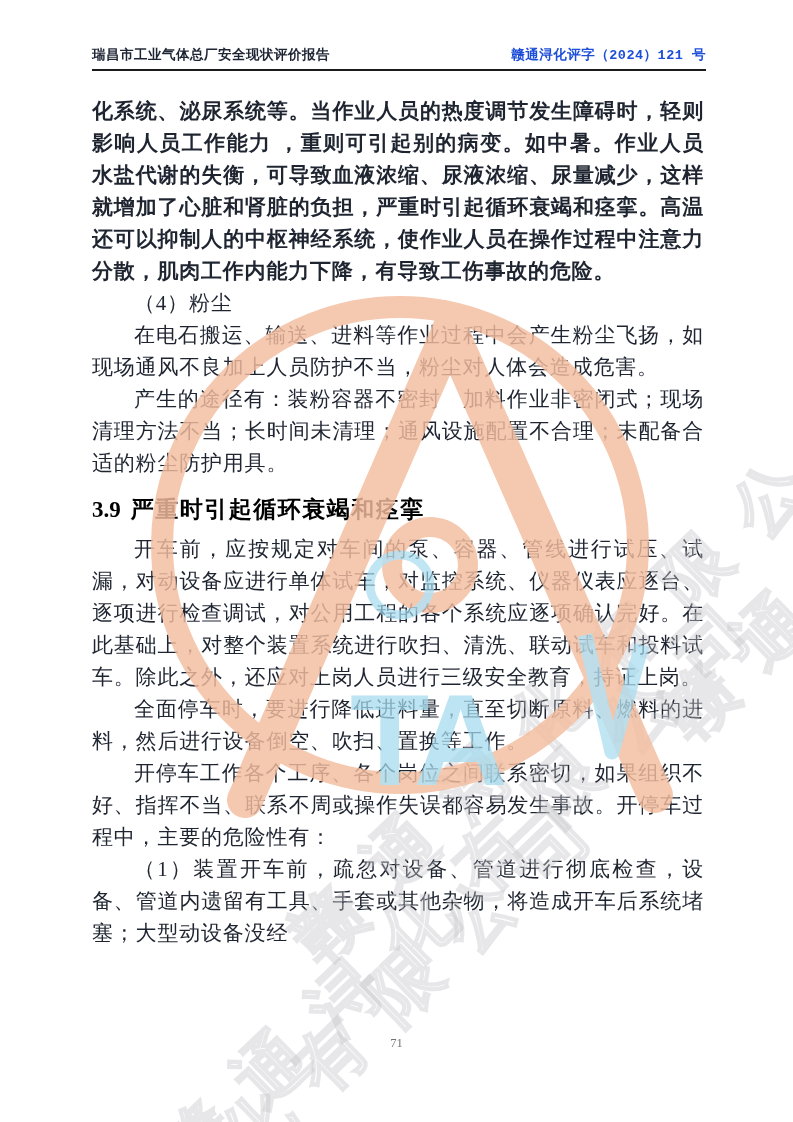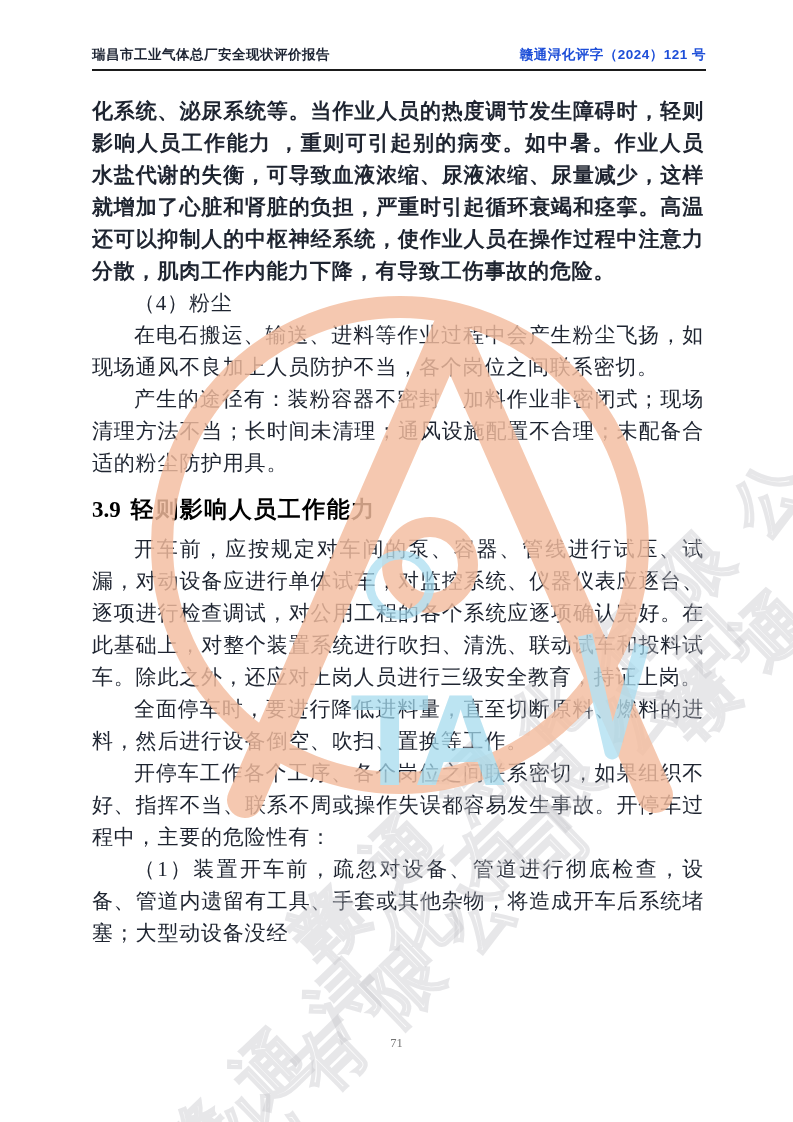--- a/index.html
+++ b/index.html
@@ -7,21 +7,21 @@
     position:relative;
     width:793px;height:1122px;
     background:#ffffff;
     overflow:hidden;
     font-family:"Liberation Serif","DejaVu Serif",serif;
   }
   
   .header{
     position:absolute;left:92px;top:46px;width:614px;
     display:flex;justify-content:space-between;align-items:flex-end;
-    font-family:Liberation Sans, sans-serif;
+    font-family:Liberation Mono, monospace;
   }
   .header-left{
     font-size:13.5px;font-weight:700;color:#1d2433;letter-spacing:.5px;
   }
   .header-right{
     font-size:13.5px;font-weight:700;color:#1d4ed8;letter-spacing:.5px;
   }
   .header-rule{
     position:absolute;left:92px;top:69px;width:614px;height:2px;
     background:#1b1b1b;
@@ -68,25 +68,25 @@
 
   <div class="header">
     <span class="header-left">瑞昌市工业气体总厂安全现状评价报告</span>
     <span class="header-right">赣通浔化评字（2024）121 号</span>
   </div>
   <div class="header-rule"></div>
 
   <div class="doc-body">
     <p class="noindent">化系统、泌尿系统等。当作业人员的热度调节发生障碍时，轻则影响人员工作能力 ，重则可引起别的病变。如中暑。作业人员水盐代谢的失衡，可导致血液浓缩、尿液浓缩、尿量减少，这样就增加了心脏和肾脏的负担，严重时引起循环衰竭和痉挛。高温还可以抑制人的中枢神经系统，使作业人员在操作过程中注意力分散，肌肉工作内能力下降，有导致工伤事故的危险。</p>
     <p>（4）粉尘</p>
-    <p>在电石搬运、输送、进料等作业过程中会产生粉尘飞扬，如现场通风不良加上人员防护不当，各个岗位之间联系密切。</p>
+    <p>在电石搬运、输送、进料等作业过程中会产生粉尘飞扬，如现场通风不良加上人员防护不当，粉尘对人体会造成危害。</p>
     <p>产生的途径有：装粉容器不密封　加料作业非密闭式；现场清理方法不当；长时间未清理；通风设施配置不合理；未配备合适的粉尘防护用具。</p>
 
     <div class="section-heading">
-      <span class="h-num">3.9</span><span>轻则影响人员工作能力</span>
+      <span class="h-num">3.9</span><span>严重时引起循环衰竭和痉挛</span>
     </div>
 
     <p>开车前，应按规定对车间的泵、容器、管线进行试压、试漏，对动设备应进行单体试车，对监控系统、仪器仪表应逐台、逐项进行检查调试，对公用工程的各个系统应逐项确认完好。在此基础上，对整个装置系统进行吹扫、清洗、联动试车和投料试车。除此之外，还应对上岗人员进行三级安全教育，持证上岗。</p>
     <p>全面停车时，要进行降低进料量，直至切断原料、燃料的进料，然后进行设备倒空、吹扫、置换等工作。</p>
     <p>开停车工作各个工序、各个岗位之间联系密切，如果组织不好、指挥不当、联系不周或操作失误都容易发生事故。开停车过程中，主要的危险性有：</p>
     <p>（1）装置开车前，疏忽对设备、管道进行彻底检查，设备、管道内遗留有工具、手套或其他杂物，将造成开车后系统堵塞；大型动设备没经</p>
   </div>
 
   <div class="footer">71</div>
 

